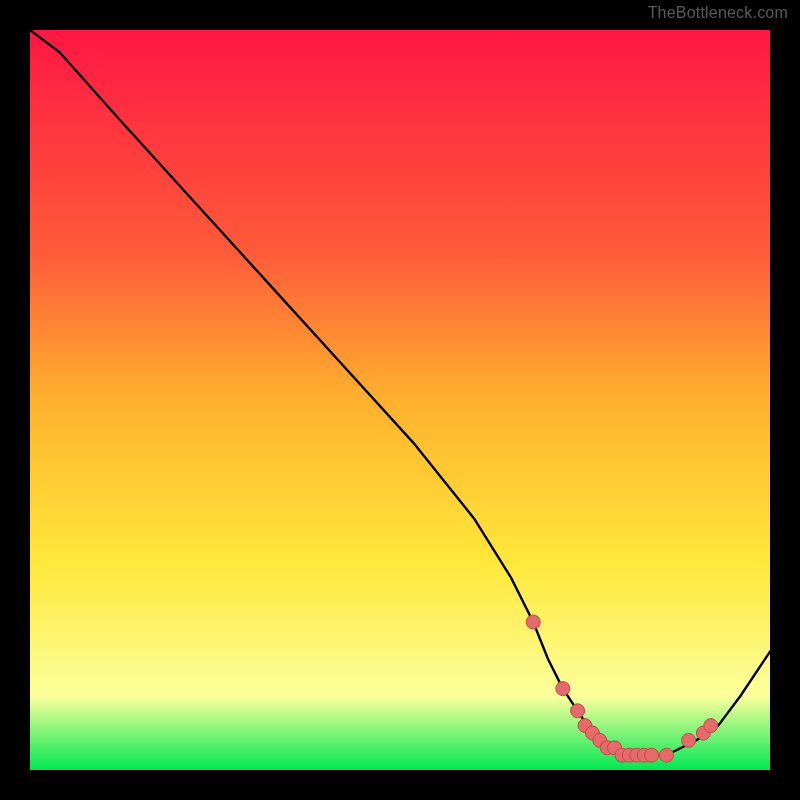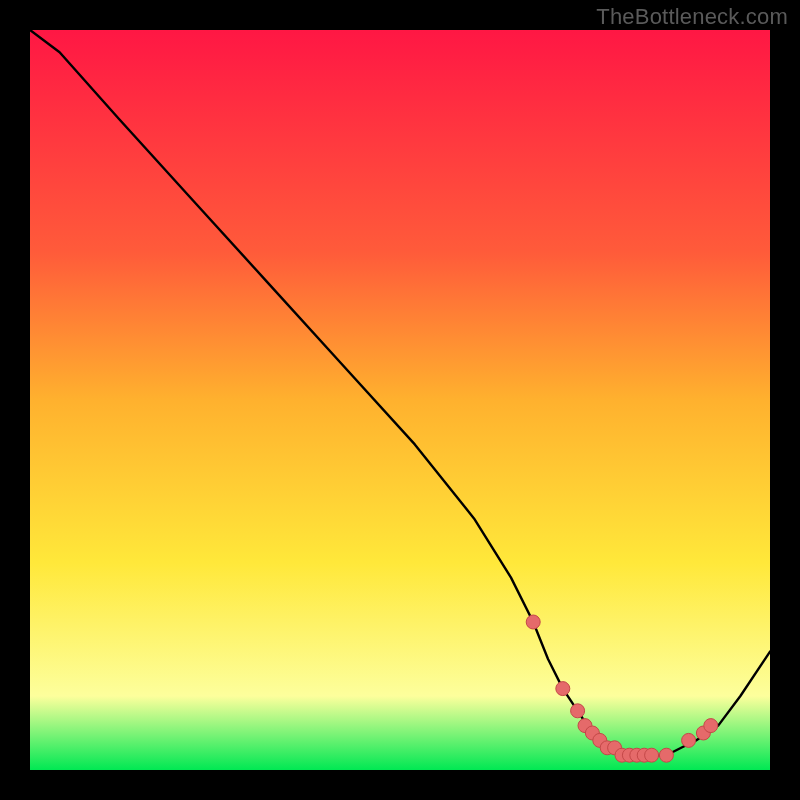--- a/index.html
+++ b/index.html
@@ -15,21 +15,21 @@
     position: relative;
     width: 800px;
     height: 800px;
     background: #000;
   }
   .watermark {
     position: absolute;
     top: 4px;
     right: 12px;
     color: #5a5a5a;
-    font-size: 22px;
+    font-size: 16px;
     font-weight: 500;
     letter-spacing: 0.2px;
     z-index: 5;
   }
   .plot-wrap {
     position: absolute;
     left: 30px;
     top: 30px;
     width: 740px;
     height: 740px;

